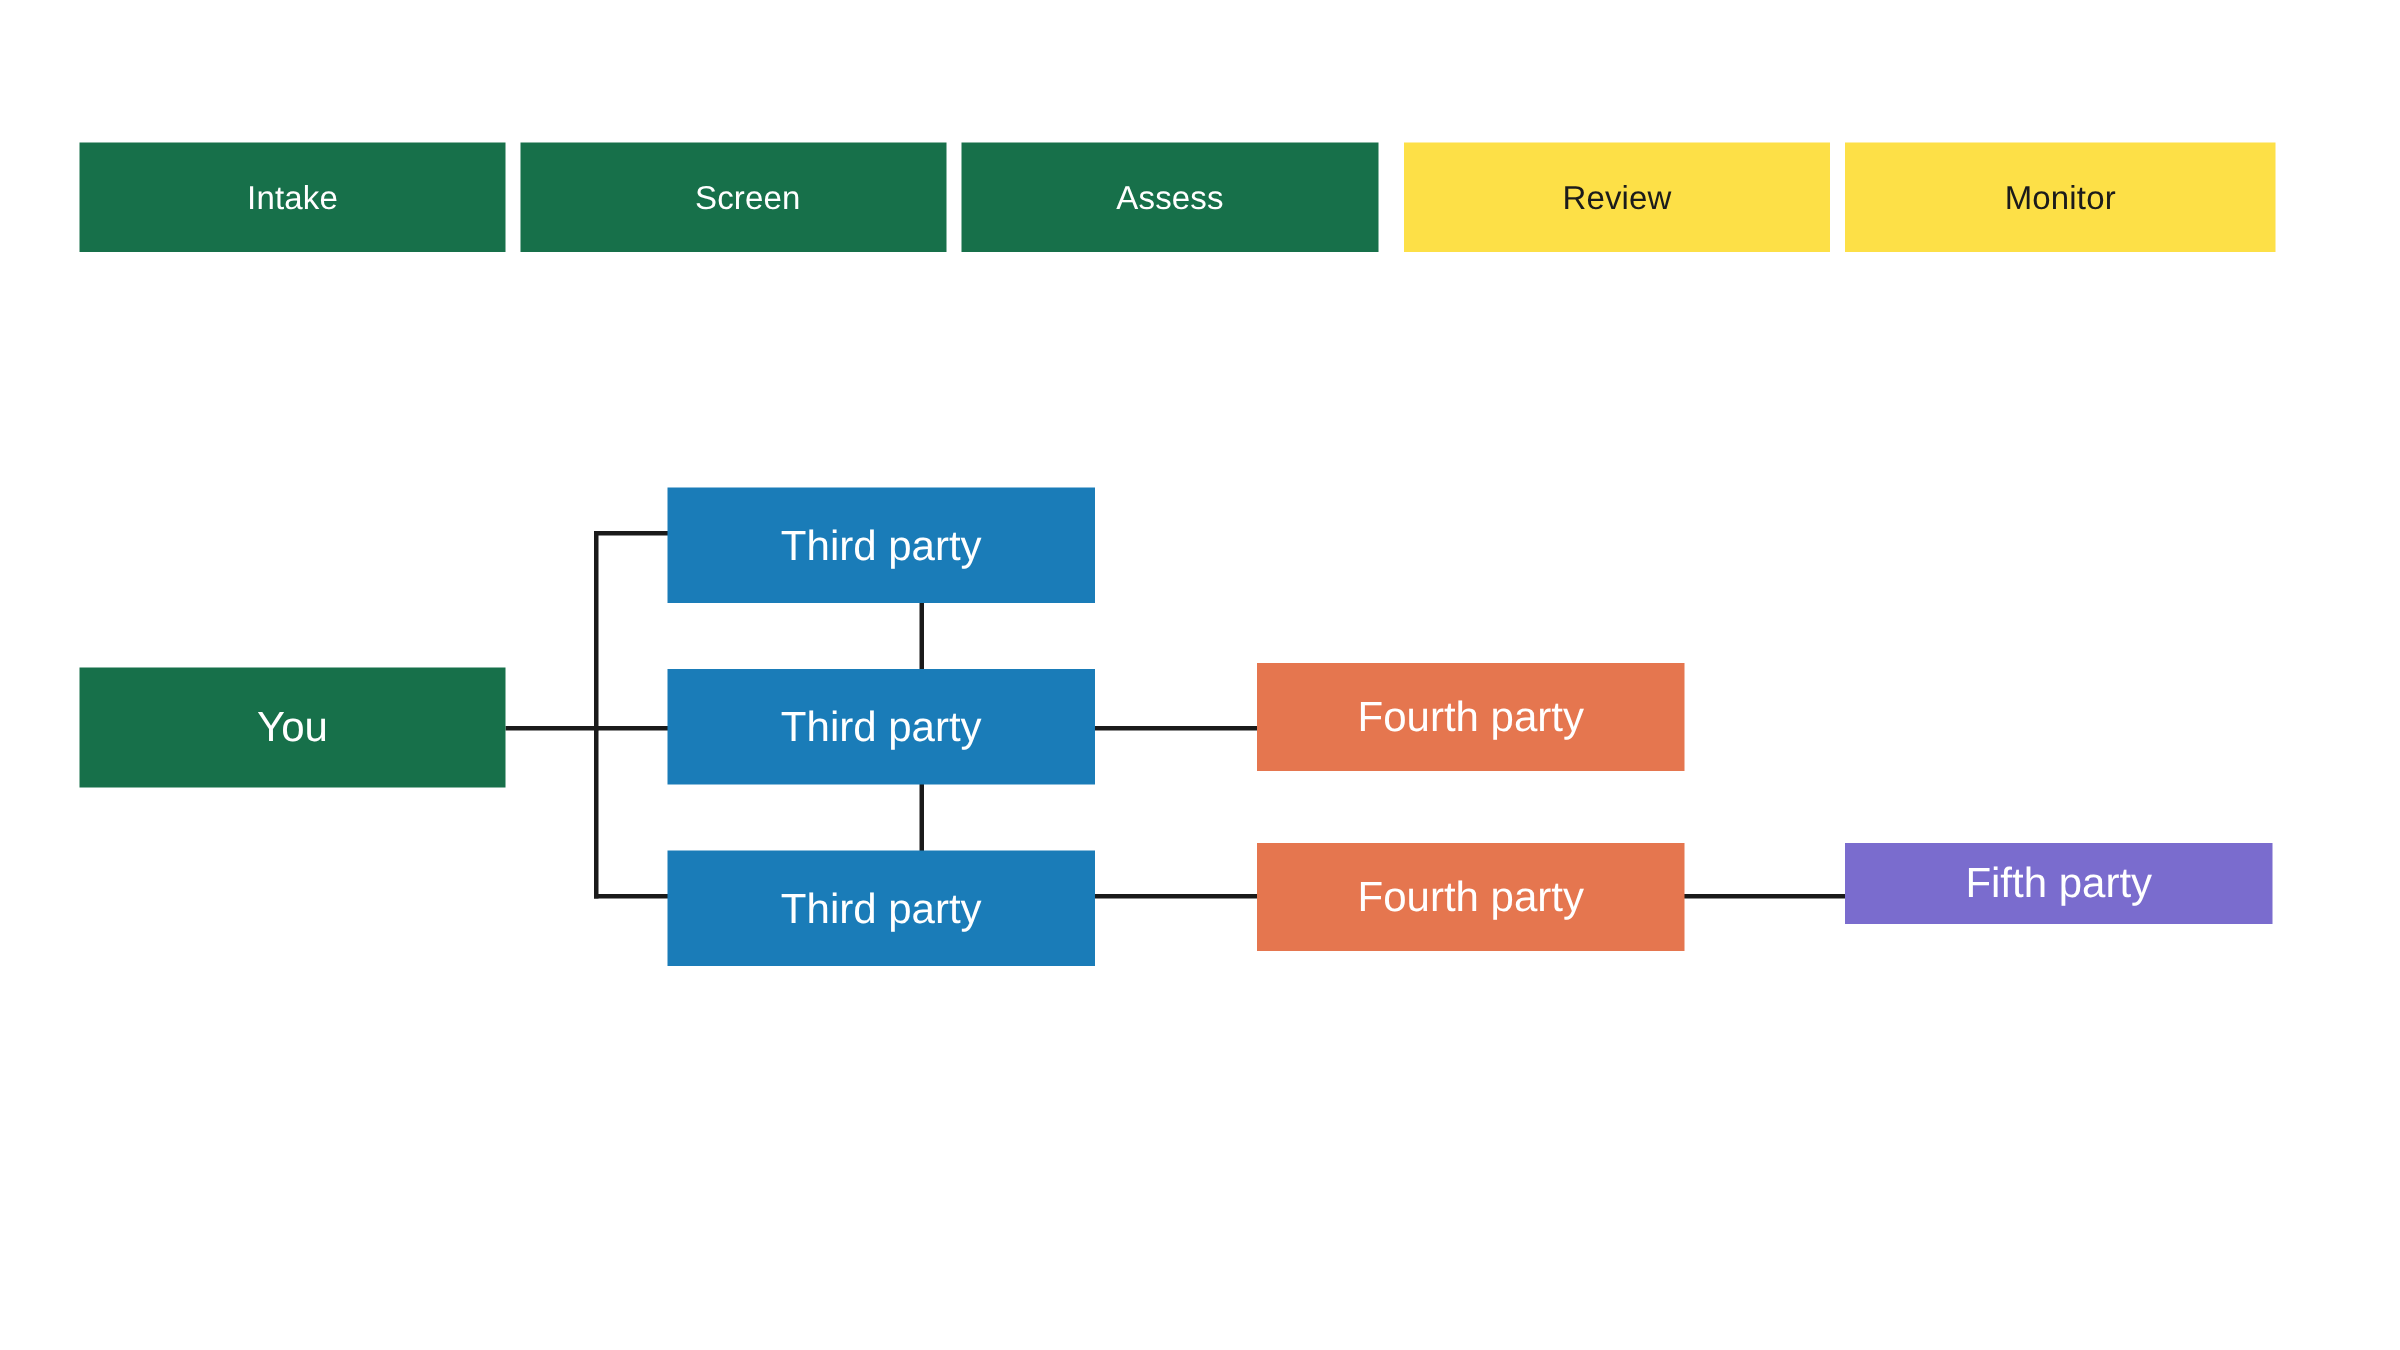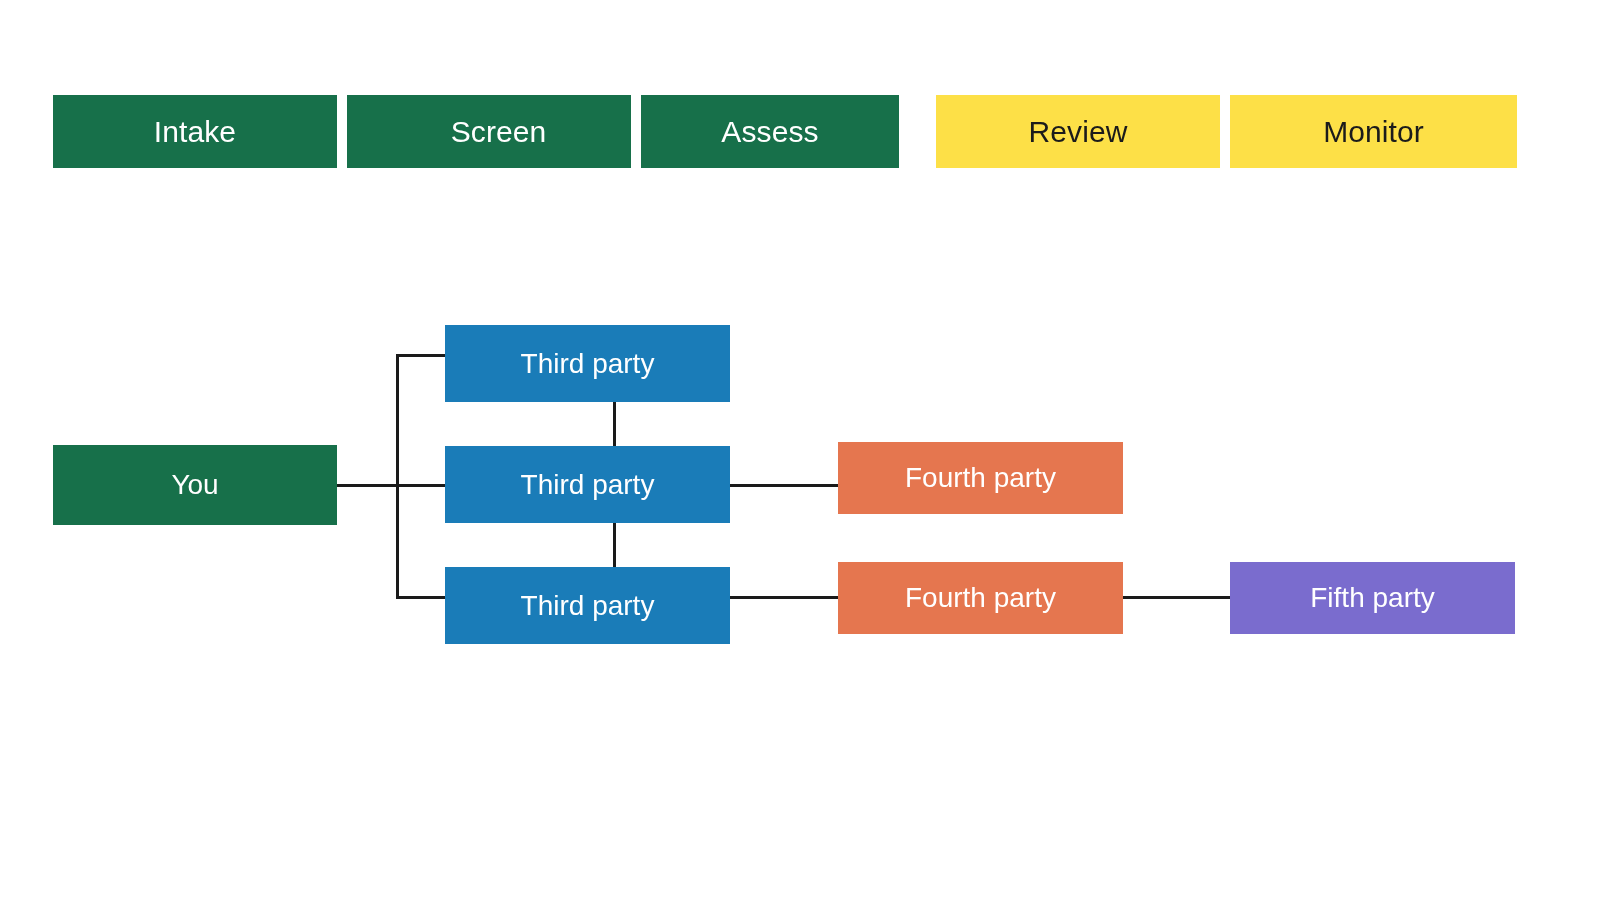--- a/index.html
+++ b/index.html
@@ -23,21 +23,21 @@
 
   
   .stage {
     position: absolute;
     top: 95px;
     height: 73px;
     display: flex;
     align-items: center;
     justify-content: center;
     box-sizing: border-box;
-    font-size: 30px;
+    font-size: 22px;
     line-height: 1;
     letter-spacing: 0.1px;
     white-space: nowrap;
     user-select: none;
   }
   .stage.done {
     background: #17704a;
     color: #ffffff;
   }
   .stage.todo {
@@ -81,21 +81,21 @@
   <div>
 
     <div class="stage done" style="left:53px;  width:284px;">
       <span>Intake</span>
     </div>
 
     <div class="stage done" style="left:347px; width:284px;padding-left:19px;">
       <span>Screen</span>
     </div>
 
-    <div class="stage done" style="left:641px; width:258px;">
+    <div class="stage done" style="left:641px; width:278px;">
       <span>Assess</span>
     </div>
 
     <div class="stage todo" style="left:936px; width:284px;">
       <span>Review</span>
     </div>
 
     <div class="stage todo" style="left:1230px; width:287px;">
       <span>Monitor</span>
     </div>
@@ -145,19 +145,19 @@
     </div>
 
     <div class="node fourth" style="left:838px; top:442px; width:285px; height:72px;">
       <span>Fourth party</span>
     </div>
 
     <div class="node fourth" style="left:838px; top:562px; width:285px; height:72px;">
       <span>Fourth party</span>
     </div>
 
-    <div class="node fifth" style="left:1230px; top:562px; width:285px; height:72px;">
+    <div class="node fifth" style="left:1230px; top:562px; width:285px; height:54px;">
       <span>Fifth party</span>
     </div>
 
   </div>
 
 </div>
 
 </body></html>

